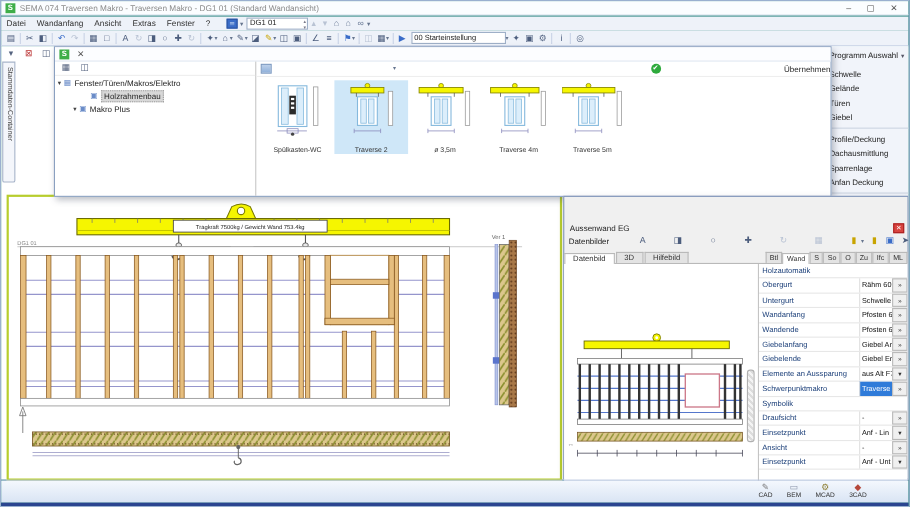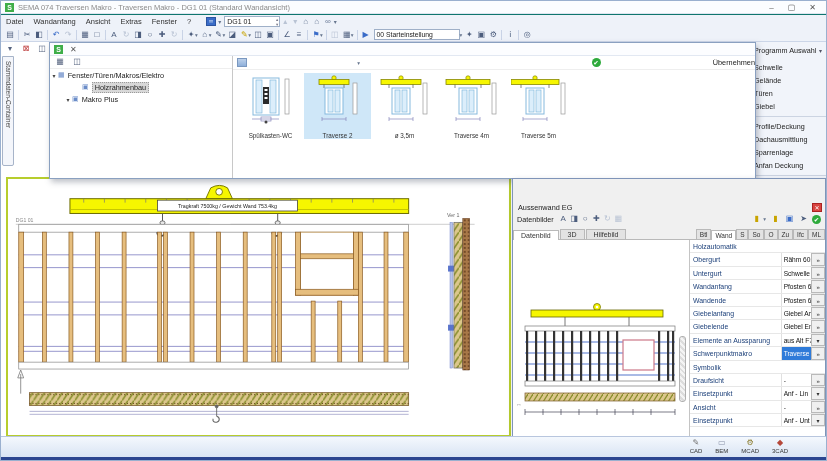--- a/index.html
+++ b/index.html
@@ -73,21 +73,21 @@
 
   
   .canvas { position:absolute; top:135px; left:5px; width:505px; height:260px; background:#fff; border:2px solid #b7cd2d; }
   .canvas svg { position:absolute; inset:0; }
 
   
   .wand { position:absolute; top:136px; left:511px; width:314px; height:258px; background:#f0f0f0; border:1px solid #7f94b8; box-shadow:2px 3px 6px rgba(60,70,90,.35); }
   .wand-title { height:13px; display:flex; align-items:flex-end; padding:0 3px 0 5px;margin-top:20px; }
   .wand-title .t { font-size:7.3px; color:#222; flex:1; }
   .redx { width:10px; height:9px; background:#d9443f; border:1px solid #a22; color:#fff; font-size:6px; line-height:8px; text-align:center; }
-  .wand-tools { height:14px; display:flex; align-items:center; padding:0 4px; }
+  .wand-tools { height:14px; display:flex; align-items:center; padding:0 4px;gap:21px; }
   .wand-tools .lab { font-size:7.2px; color:#222; margin-right:4px; }
   .wand-tools .ti { width:11px; }
   .wt-right { margin-left:auto; display:flex; align-items:center; gap:3px; }
   .tabsrow { height:13px; display:flex; align-items:flex-end; }
   .ltab { font-size:7px; color:#333; padding:1px 7px 1px 7px; background:#e3e3e3; border:1px solid #b9b9b9; border-bottom:none; margin-right:1px; }
   .ltab.active { background:#fff; position:relative; top:1px; }
   .ptabs { margin-left:auto; display:flex; }
   .ptab { font-size:6.5px; color:#333; padding:1px 3px; background:#e3e3e3; border:1px solid #b9b9b9; border-bottom:none; }
   .ptab.active { background:#fff; position:relative; top:1px; }
   .wand-body { display:flex; height:216px; border-top:1px solid #b9b9b9; background:#fff; }

